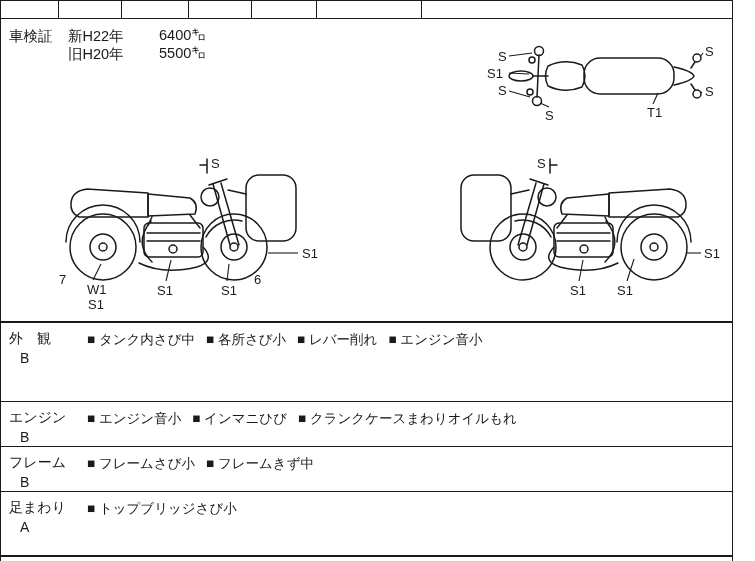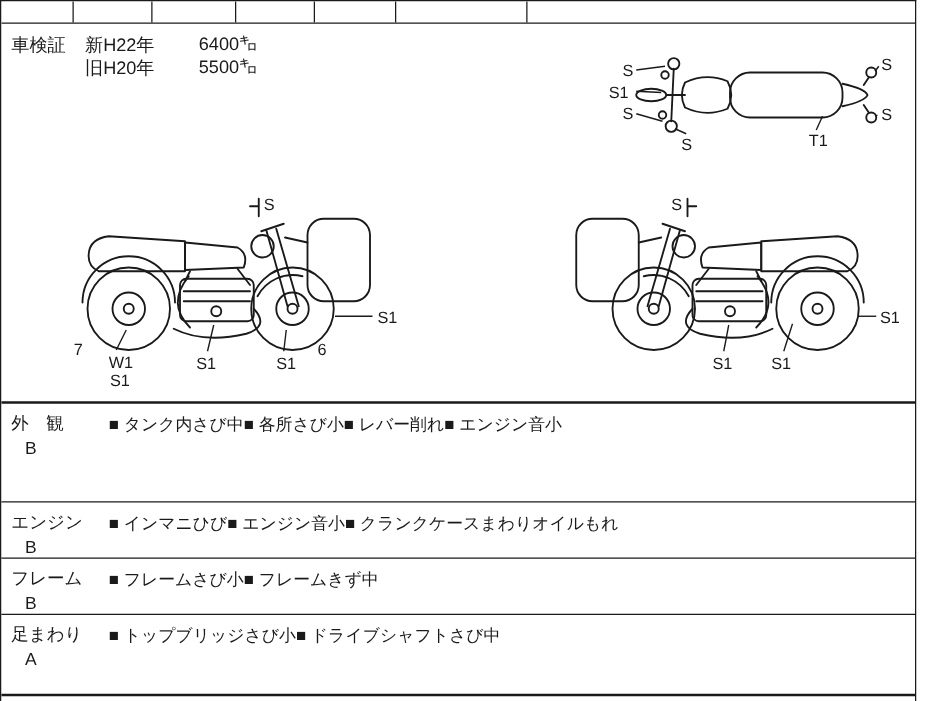--- a/index.html
+++ b/index.html
@@ -8,21 +8,21 @@
   .sheet{position:relative;width:733px;height:561px;background:#fff;
          border-left:1px solid #1a1a1a;border-right:1px solid #1a1a1a;border-top:1px solid #1a1a1a;
          overflow:hidden}
   .art{position:absolute;left:0;top:0}
   .txt{position:absolute;font-size:14.5px;white-space:nowrap}
   .dl{position:absolute;font-size:13px;white-space:nowrap}
   .section{position:absolute;left:0;width:100%;border-top:1px solid #1a1a1a}
   .section.first{border-top-width:2px}
   .sec-label{position:absolute;left:8px;top:7px;font-size:14px;white-space:nowrap}
   .sec-grade{position:absolute;left:19px;top:27px;font-size:14px}
-  .sec-items{position:absolute;left:86px;top:8px;font-size:13.5px;display:flex;white-space:nowrap}
+  .sec-items{position:absolute;left:86px;top:8px;font-size:13.5px;display:flex;gap:11px;white-space:nowrap}
   .bottom-rule{position:absolute;left:0;top:554px;width:100%;height:2px;background:#1a1a1a}
 </style>
 </head>
 <body>
 
 <div class="sheet">
 
   <svg class="art" width="755" height="561" viewBox="0 0 755 561" aria-hidden="true">
 
     <g stroke="#1a1a1a" stroke-width="1">
@@ -134,38 +134,37 @@
       <span>■ 各所さび小</span>
       <span>■ レバー削れ</span>
       <span>■ エンジン音小</span>
     </div>
   </div>
 
   <div class="section" style="top:400px;height:45px">
     <span class="sec-label">エンジン</span>
     <span class="sec-grade">B</span>
     <div class="sec-items">
+      <span>■ エンジン音小</span>
       <span>■ インマニひび</span>
-      <span>■ エンジン音小</span>
       <span>■ クランクケースまわりオイルもれ</span>
     </div>
   </div>
 
   <div class="section" style="top:445px;height:45px">
     <span class="sec-label">フレーム</span>
     <span class="sec-grade">B</span>
     <div class="sec-items">
       <span>■ フレームさび小</span>
       <span>■ フレームきず中</span>
     </div>
   </div>
 
   <div class="section" style="top:490px;height:64px">
     <span class="sec-label">足まわり</span>
     <span class="sec-grade">A</span>
     <div class="sec-items">
       <span>■ トップブリッジさび小</span>
-      <span>■ ドライブシャフトさび中</span>
     </div>
   </div>
 
   <div class="bottom-rule"></div>
 </div>
 
 </body></html>

